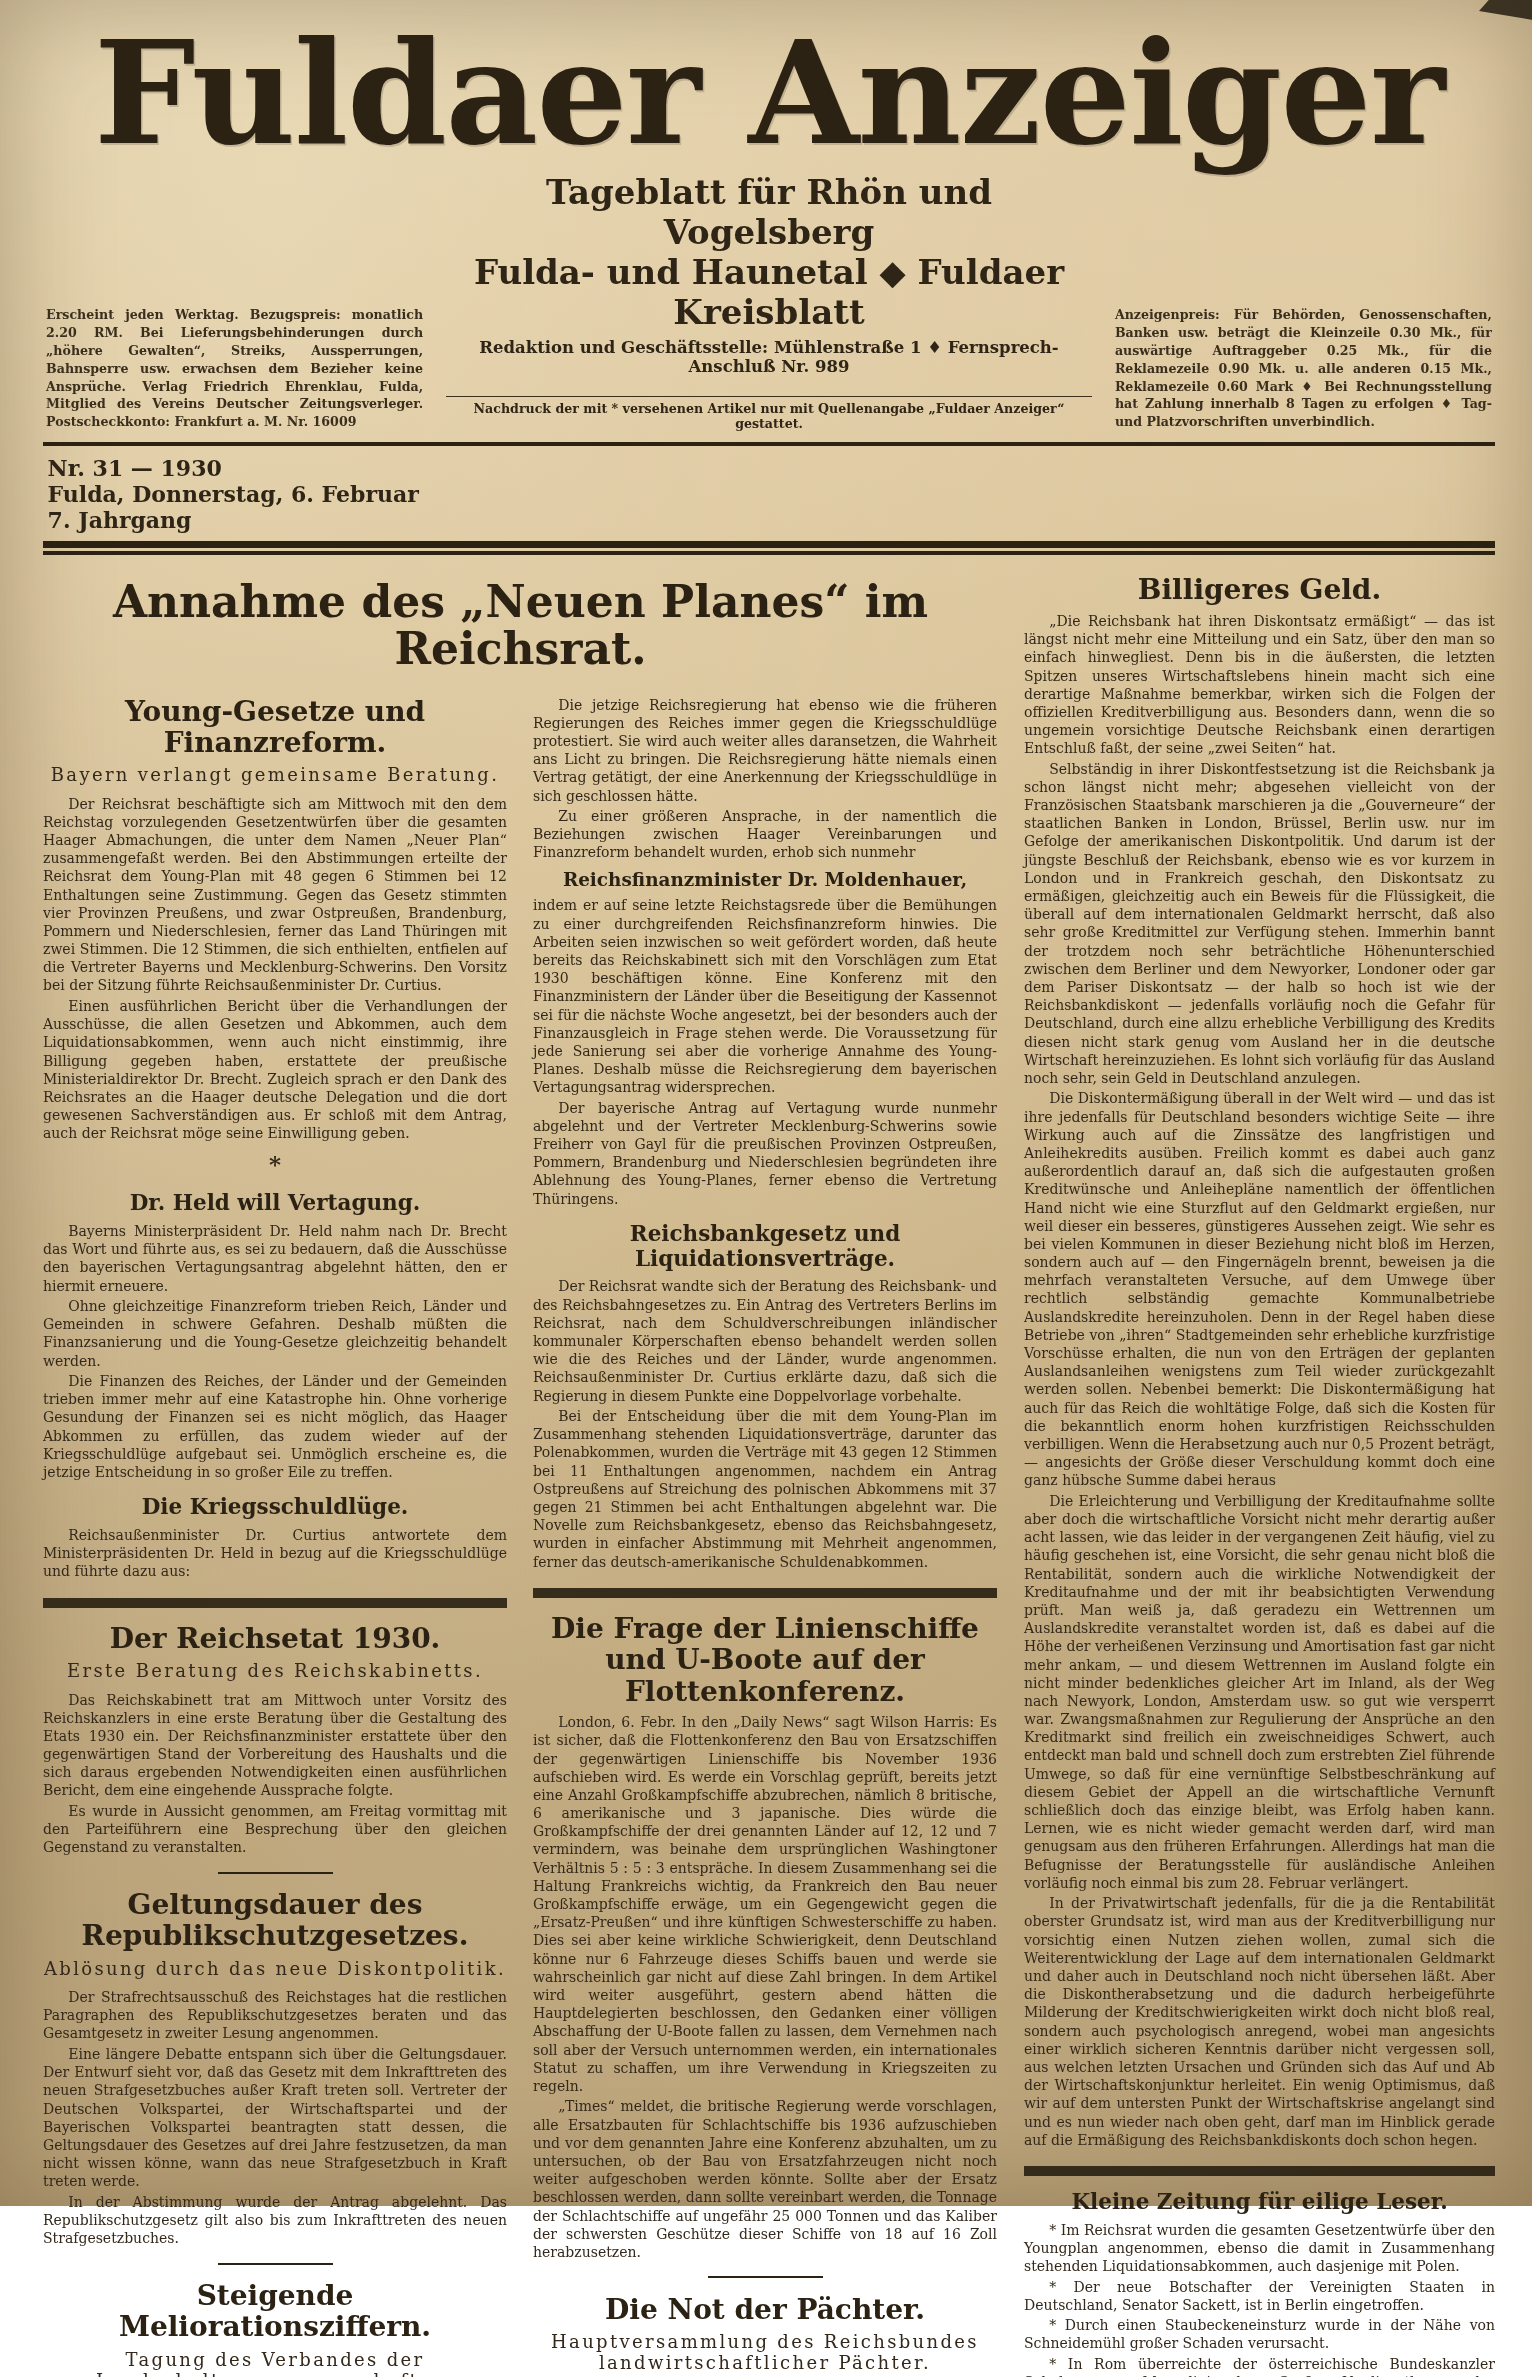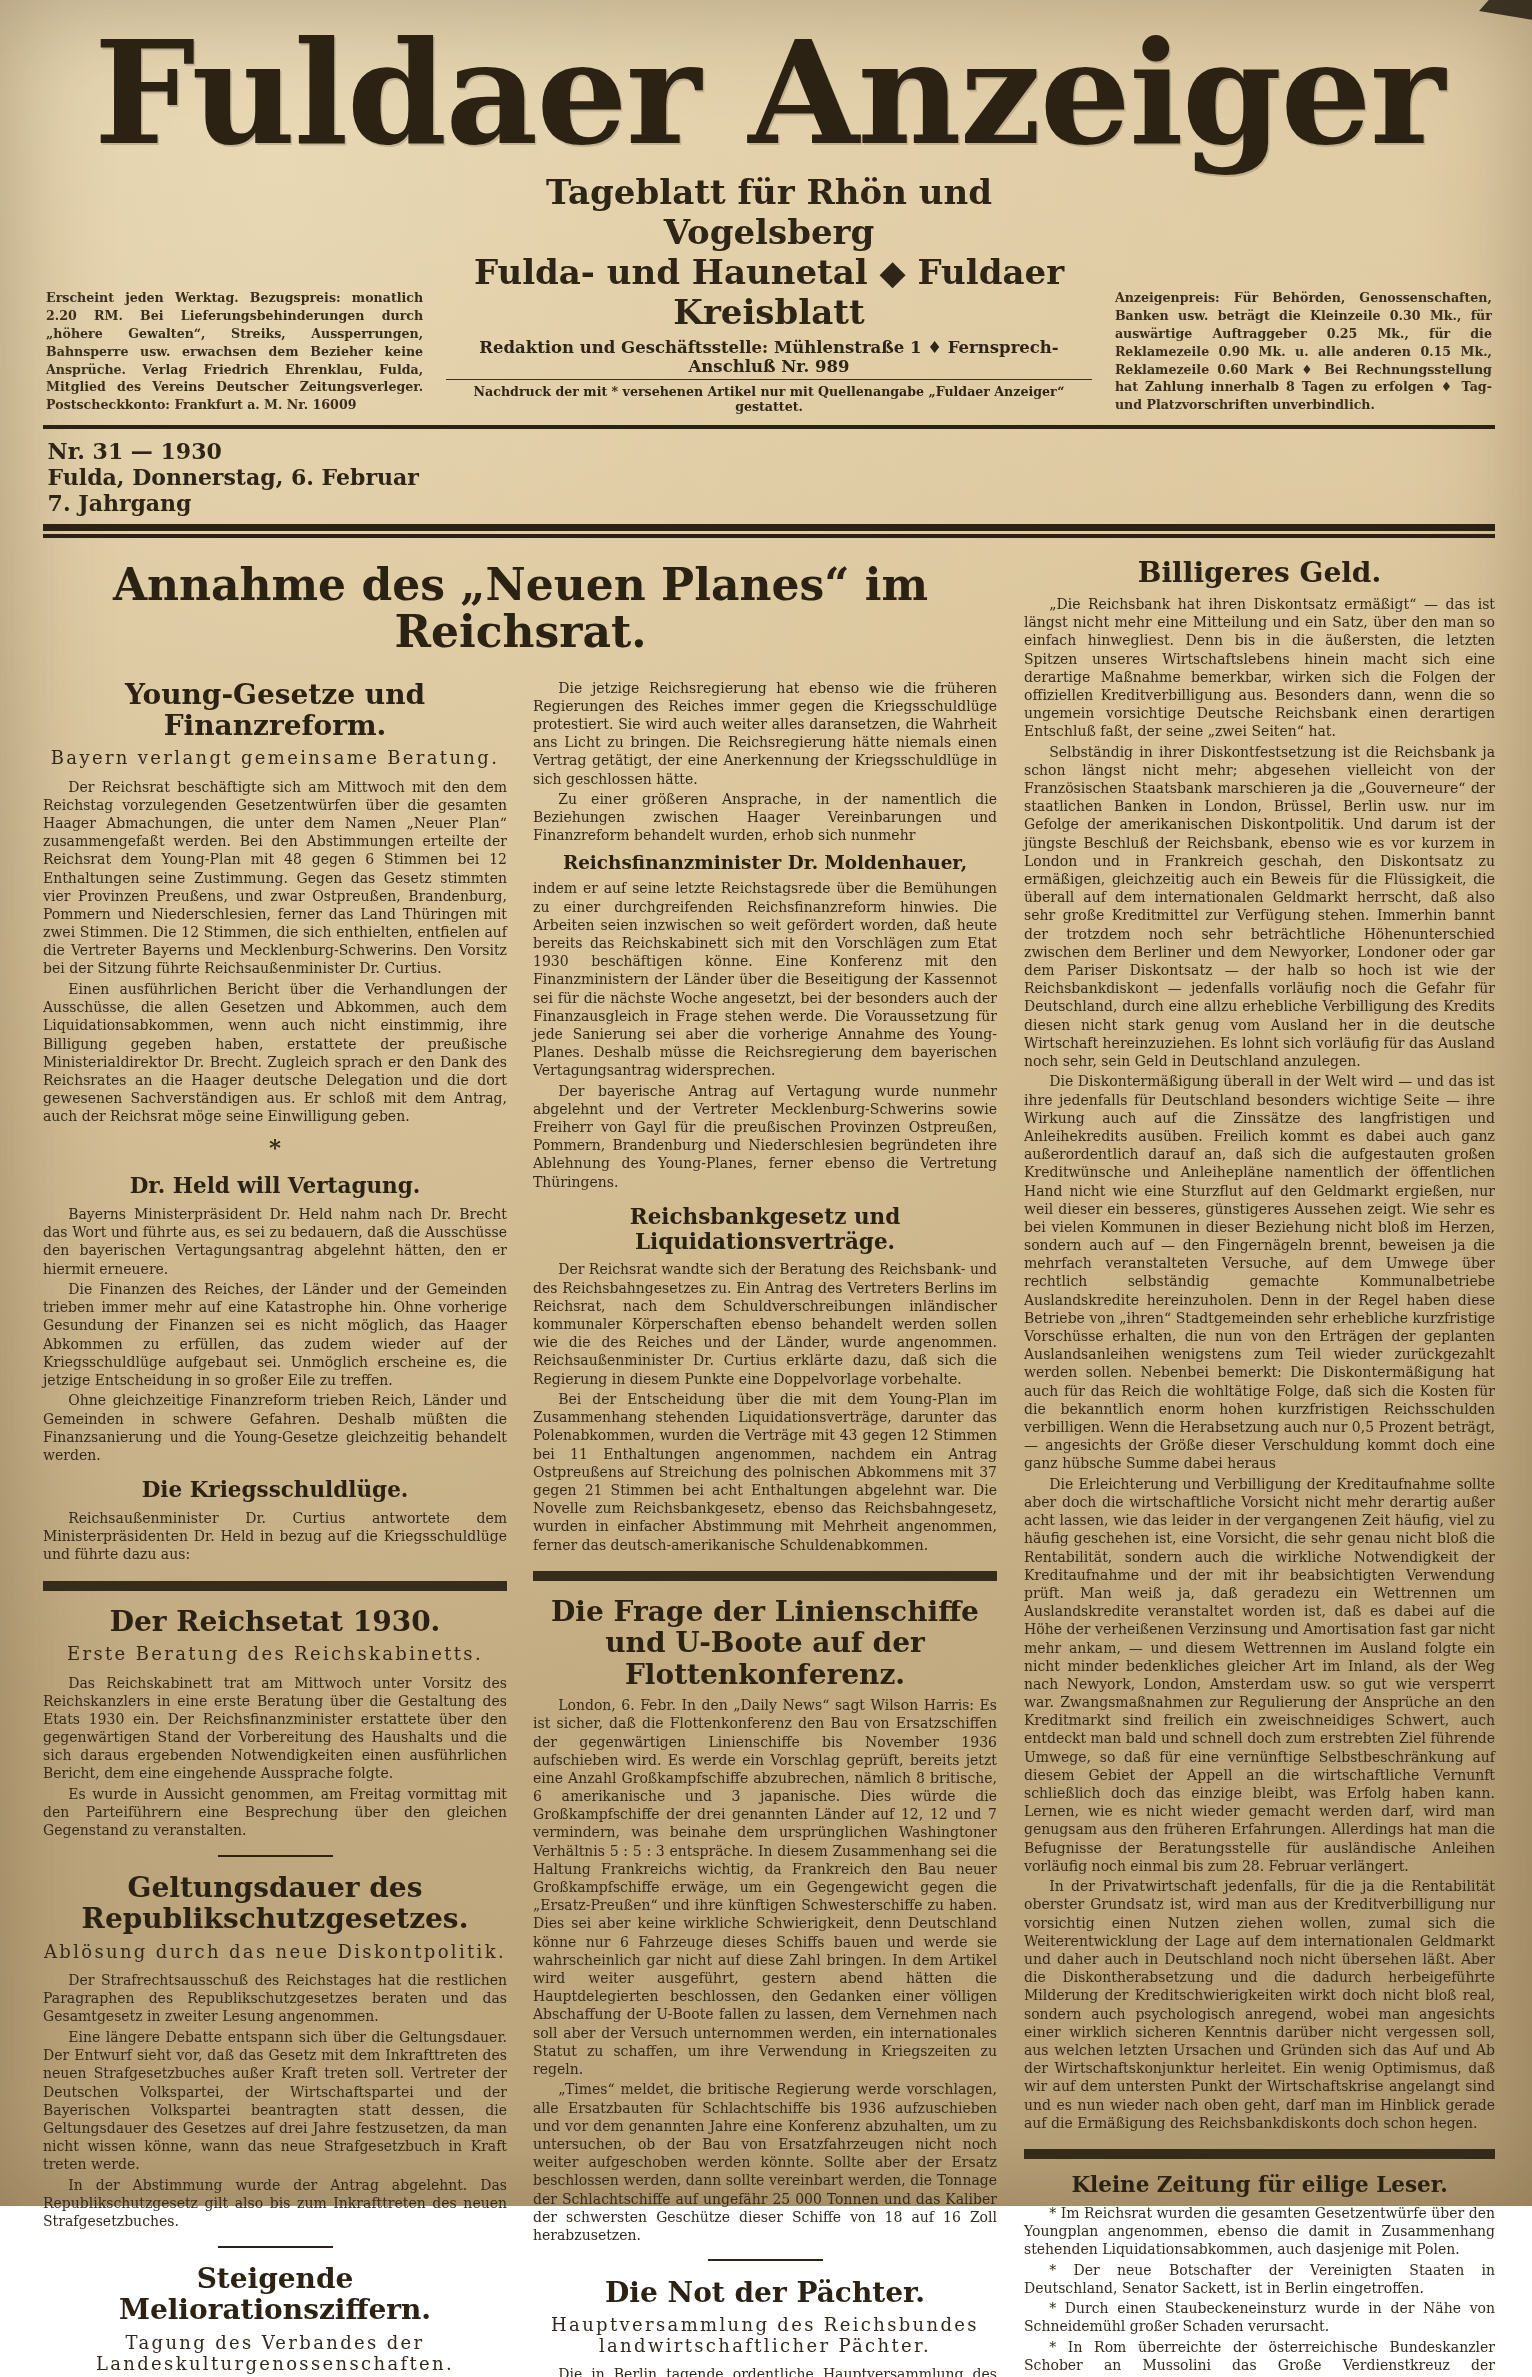--- a/index.html
+++ b/index.html
@@ -18,21 +18,21 @@
   .corner-mark{position:absolute;top:0;right:0;width:54px;height:20px;background:#241c10;opacity:.85;
     clip-path:polygon(18% 0,100% 0,100% 100%,0 55%);}
   
   .masthead{text-align:center;font-weight:bold;font-size:143px;line-height:1.04;letter-spacing:-1.5px;
     color:#2b2214;padding:4.6px 0 1.5px;text-shadow:1.5px 1.5px 0 rgba(43,34,20,.18);}
   
   .header-row{display:flex;gap:23px;align-items:flex-end;border-bottom:4.6px solid #2b2214;padding:3.1px 3.1px 10.7px;}
   .info-box{flex:0 0 377px;font-size:12.6px;font-weight:bold;line-height:1.42;text-align:justify;color:#3a2e1d;}
   .header-center{flex:1;text-align:center;color:#2f2516;}
   .hc-line1,.hc-line2{font-weight:bold;font-size:34px;line-height:1.18;}
-  .hc-line3{font-weight:bold;font-size:16.5px;margin-top:6.1px;padding-bottom:3px;border-bottom:1.5px solid #3a2e1d;}
+  .hc-line3{font-weight:bold;font-size:16.5px;margin-top:6.1px;padding-bottom:20px;border-bottom:1.5px solid #3a2e1d;}
   .hc-line4{font-weight:bold;font-size:12.6px;padding-top:3.8px;}
   
   .dateline{display:flex;align-items:baseline;font-weight:bold;font-size:22px;padding:9.2px 4.6px 7.7px;color:#2f2516;flex-direction:column;}
   .dateline span{flex:1;}
   .dl-center{text-align:center;}
   .dl-right{text-align:right;}
   .double-rule{height:15.3px;background:linear-gradient(180deg,#2b2214 0 7px,rgba(0,0,0,0) 7px 10px,#2b2214 10px 14px,rgba(0,0,0,0) 14px);}
   
   .content{display:flex;gap:26px;margin-top:18.4px;}
   .left-wrap{width:955px;flex:0 0 955px;}
@@ -84,22 +84,22 @@
       <div class="main-headline">Annahme des „Neuen Planes“ im Reichsrat.</div>
       <div class="two-cols">
         <div class="col">
             <div class="b-h2">Young-Gesetze und Finanzreform.</div>
             <div class="b-subhead">Bayern verlangt gemeinsame Beratung.</div>
             <div class="b-p">Der Reichsrat beschäftigte sich am Mittwoch mit den dem Reichstag vorzulegenden Gesetzentwürfen über die gesamten Haager Abmachungen, die unter dem Namen „Neuer Plan“ zusammengefaßt werden. Bei den Abstimmungen erteilte der Reichsrat dem Young-Plan mit 48 gegen 6 Stimmen bei 12 Enthaltungen seine Zustimmung. Gegen das Gesetz stimmten vier Provinzen Preußens, und zwar Ostpreußen, Brandenburg, Pommern und Niederschlesien, ferner das Land Thüringen mit zwei Stimmen. Die 12 Stimmen, die sich enthielten, entfielen auf die Vertreter Bayerns und Mecklenburg-Schwerins. Den Vorsitz bei der Sitzung führte Reichsaußenminister Dr. Curtius.</div>
             <div class="b-p">Einen ausführlichen Bericht über die Verhandlungen der Ausschüsse, die allen Gesetzen und Abkommen, auch dem Liquidationsabkommen, wenn auch nicht einstimmig, ihre Billigung gegeben haben, erstattete der preußische Ministerialdirektor Dr. Brecht. Zugleich sprach er den Dank des Reichsrates an die Haager deutsche Delegation und die dort gewesenen Sachverständigen aus. Er schloß mit dem Antrag, auch der Reichsrat möge seine Einwilligung geben.</div>
             <div class="b-star">*</div>
             <div class="b-h3">Dr. Held will Vertagung.</div>
             <div class="b-p">Bayerns Ministerpräsident Dr. Held nahm nach Dr. Brecht das Wort und führte aus, es sei zu bedauern, daß die Ausschüsse den bayerischen Vertagungsantrag abgelehnt hätten, den er hiermit erneuere.</div>
+            <div class="b-p">Ohne gleichzeitige Finanzreform trieben Reich, Länder und Gemeinden in schwere Gefahren. Deshalb müßten die Finanzsanierung und die Young-Gesetze gleichzeitig behandelt werden.</div>
             <div class="b-p">Die Finanzen des Reiches, der Länder und der Gemeinden trieben immer mehr auf eine Katastrophe hin. Ohne vorherige Gesundung der Finanzen sei es nicht möglich, das Haager Abkommen zu erfüllen, das zudem wieder auf der Kriegsschuldlüge aufgebaut sei. Unmöglich erscheine es, die jetzige Entscheidung in so großer Eile zu treffen.</div>
-            <div class="b-p">Ohne gleichzeitige Finanzreform trieben Reich, Länder und Gemeinden in schwere Gefahren. Deshalb müßten die Finanzsanierung und die Young-Gesetze gleichzeitig behandelt werden.</div>
             <div class="b-h3">Die Kriegsschuldlüge.</div>
             <div class="b-p">Reichsaußenminister Dr. Curtius antwortete dem Ministerpräsidenten Dr. Held in bezug auf die Kriegsschuldlüge und führte dazu aus:</div>
             <div class="b-rule"></div>
             <div class="b-h2">Der Reichsetat 1930.</div>
             <div class="b-subhead">Erste Beratung des Reichskabinetts.</div>
             <div class="b-p">Das Reichskabinett trat am Mittwoch unter Vorsitz des Reichskanzlers in eine erste Beratung über die Gestaltung des Etats 1930 ein. Der Reichsfinanzminister erstattete über den gegenwärtigen Stand der Vorbereitung des Haushalts und die sich daraus ergebenden Notwendigkeiten einen ausführlichen Bericht, dem eine eingehende Aussprache folgte.</div>
             <div class="b-p">Es wurde in Aussicht genommen, am Freitag vormittag mit den Parteiführern eine Besprechung über den gleichen Gegenstand zu veranstalten.</div>
             <div class="b-divider"></div>
             <div class="b-h2">Geltungsdauer des Republikschutzgesetzes.</div>
             <div class="b-subhead">Ablösung durch das neue Diskontpolitik.</div>

